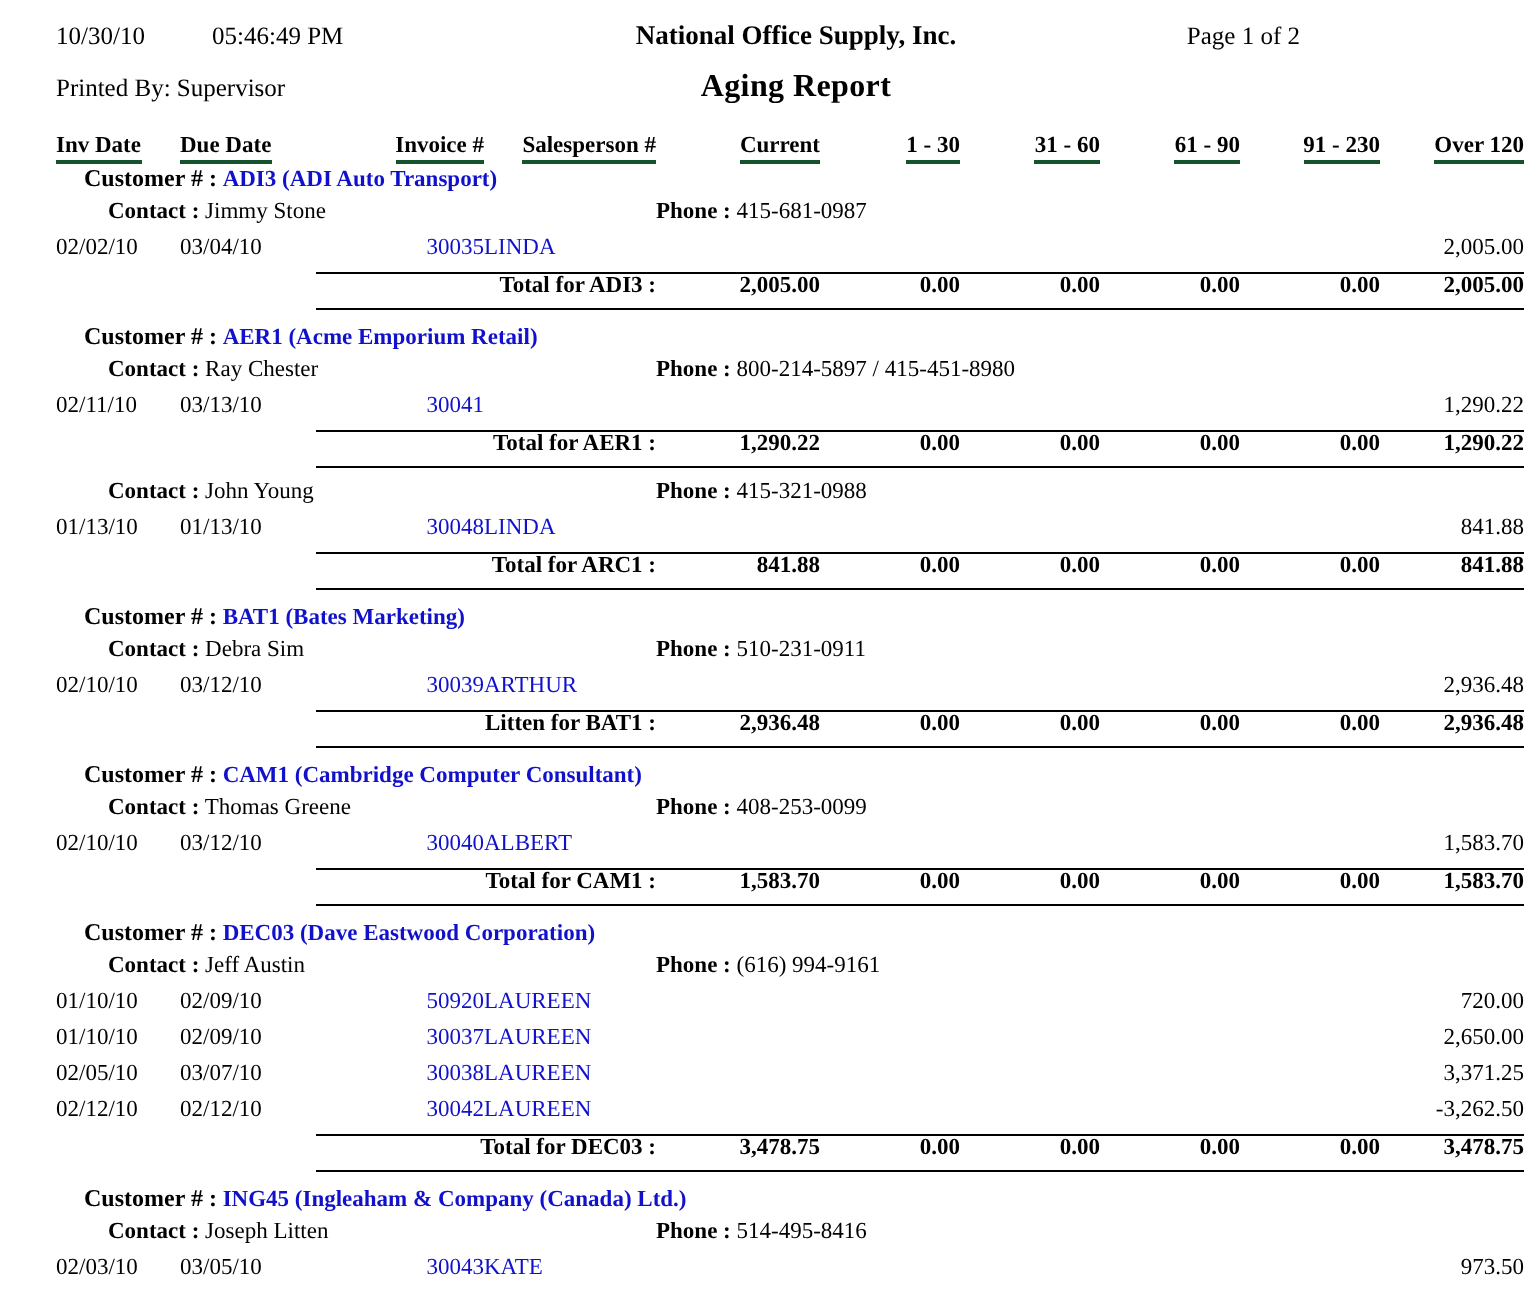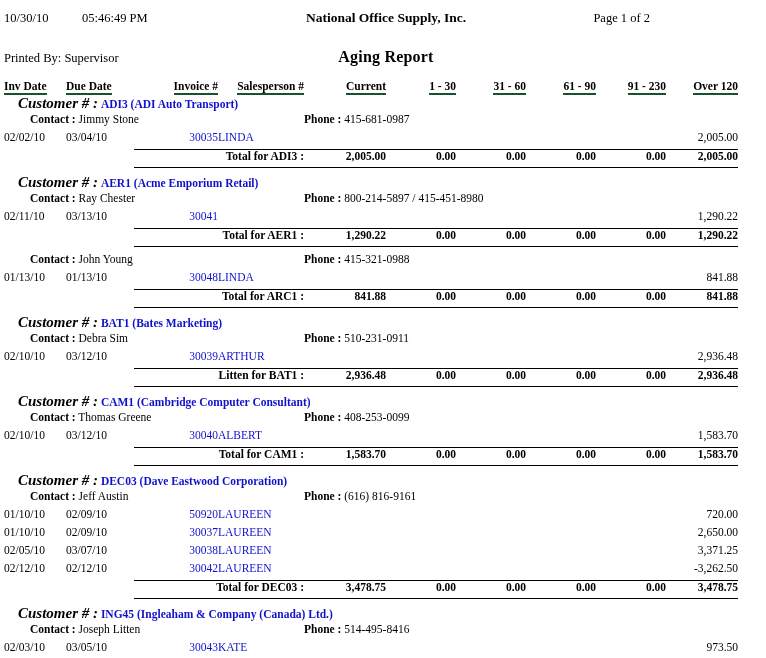--- a/index.html
+++ b/index.html
@@ -13,21 +13,21 @@
     font-family: "Liberation Serif", serif;
     color: #000000;
     font-size: 12px;
     overflow: hidden;
   }
   .page {
     position: relative;
     width: 664px;
     height: 658px;
     box-sizing: border-box;
-    padding: 10px 14px 0 4px;
+    padding: 10px 14px 0 28px;
   }
   
   .hdr-row1 {
     display: flex;
     align-items: baseline;
     font-size: 12.5px;
   }
   .hdr-date { width: 78px; }
   .hdr-time { width: 150px; }
   .hdr-company {
@@ -37,21 +37,21 @@
     font-size: 13.5px;
   }
   .hdr-page {
     width: 110px;
     text-align: right;
     font-size: 12.5px;
   }
   .hdr-row2 {
     display: flex;
     align-items: baseline;
-    margin-top: 22px;
+    margin-top: 9px;
   }
   .hdr-printed {
     width: 228px;
     font-size: 12.5px;
   }
   .hdr-title {
     flex: 1;
     text-align: center;
     font-weight: bold;
     font-size: 16px;
@@ -99,23 +99,22 @@
   .c-91120 { width: 70px; }
   .c-over  { width: 72px; }
 
   .row td { height: 18px; }
 
   .cust-line td {
     padding-top: 3px;
   }
   .cust-label {
     font-weight: bold;
-    font-size: 15px;
+    font-size: 12px;
     padding-left: 14px;
-    font-style: italic;
   }
   .cust-val {
     color: #1111cc;
     font-weight: bold;
     font-size: 11.5px;
   }
   .contact-label {
     font-weight: bold;
     font-size: 11.5px;
     padding-left: 26px;
@@ -375,21 +374,21 @@
         </tr>
         <tr class="spacer">
           <td colspan="10"></td>
         </tr>
         <tr class="row cust-line">
           <td colspan="4"><span class="cust-label">Customer # :</span> <span class="cust-val">DEC03 (Dave Eastwood Corporation)</span></td>
           <td colspan="6"></td>
         </tr>
         <tr class="row contact-line">
           <td colspan="4"><span class="contact-label">Contact :</span> <span class="contact-val">Jeff Austin</span></td>
-          <td colspan="6"><span class="phone-label">Phone :</span> <span class="phone-val">(616) 816-9161</span></td>
+          <td colspan="6"><span class="phone-label">Phone :</span> <span class="phone-val">(616) 994-9161</span></td>
         </tr>
         <tr class="row">
           <td>01/10/10</td>
           <td>02/09/10</td>
           <td class="invno">50920</td>
           <td class="sales">LAUREEN</td>
           <td class="num"></td>
           <td class="num"></td>
           <td class="num"></td>
           <td class="num"></td>

